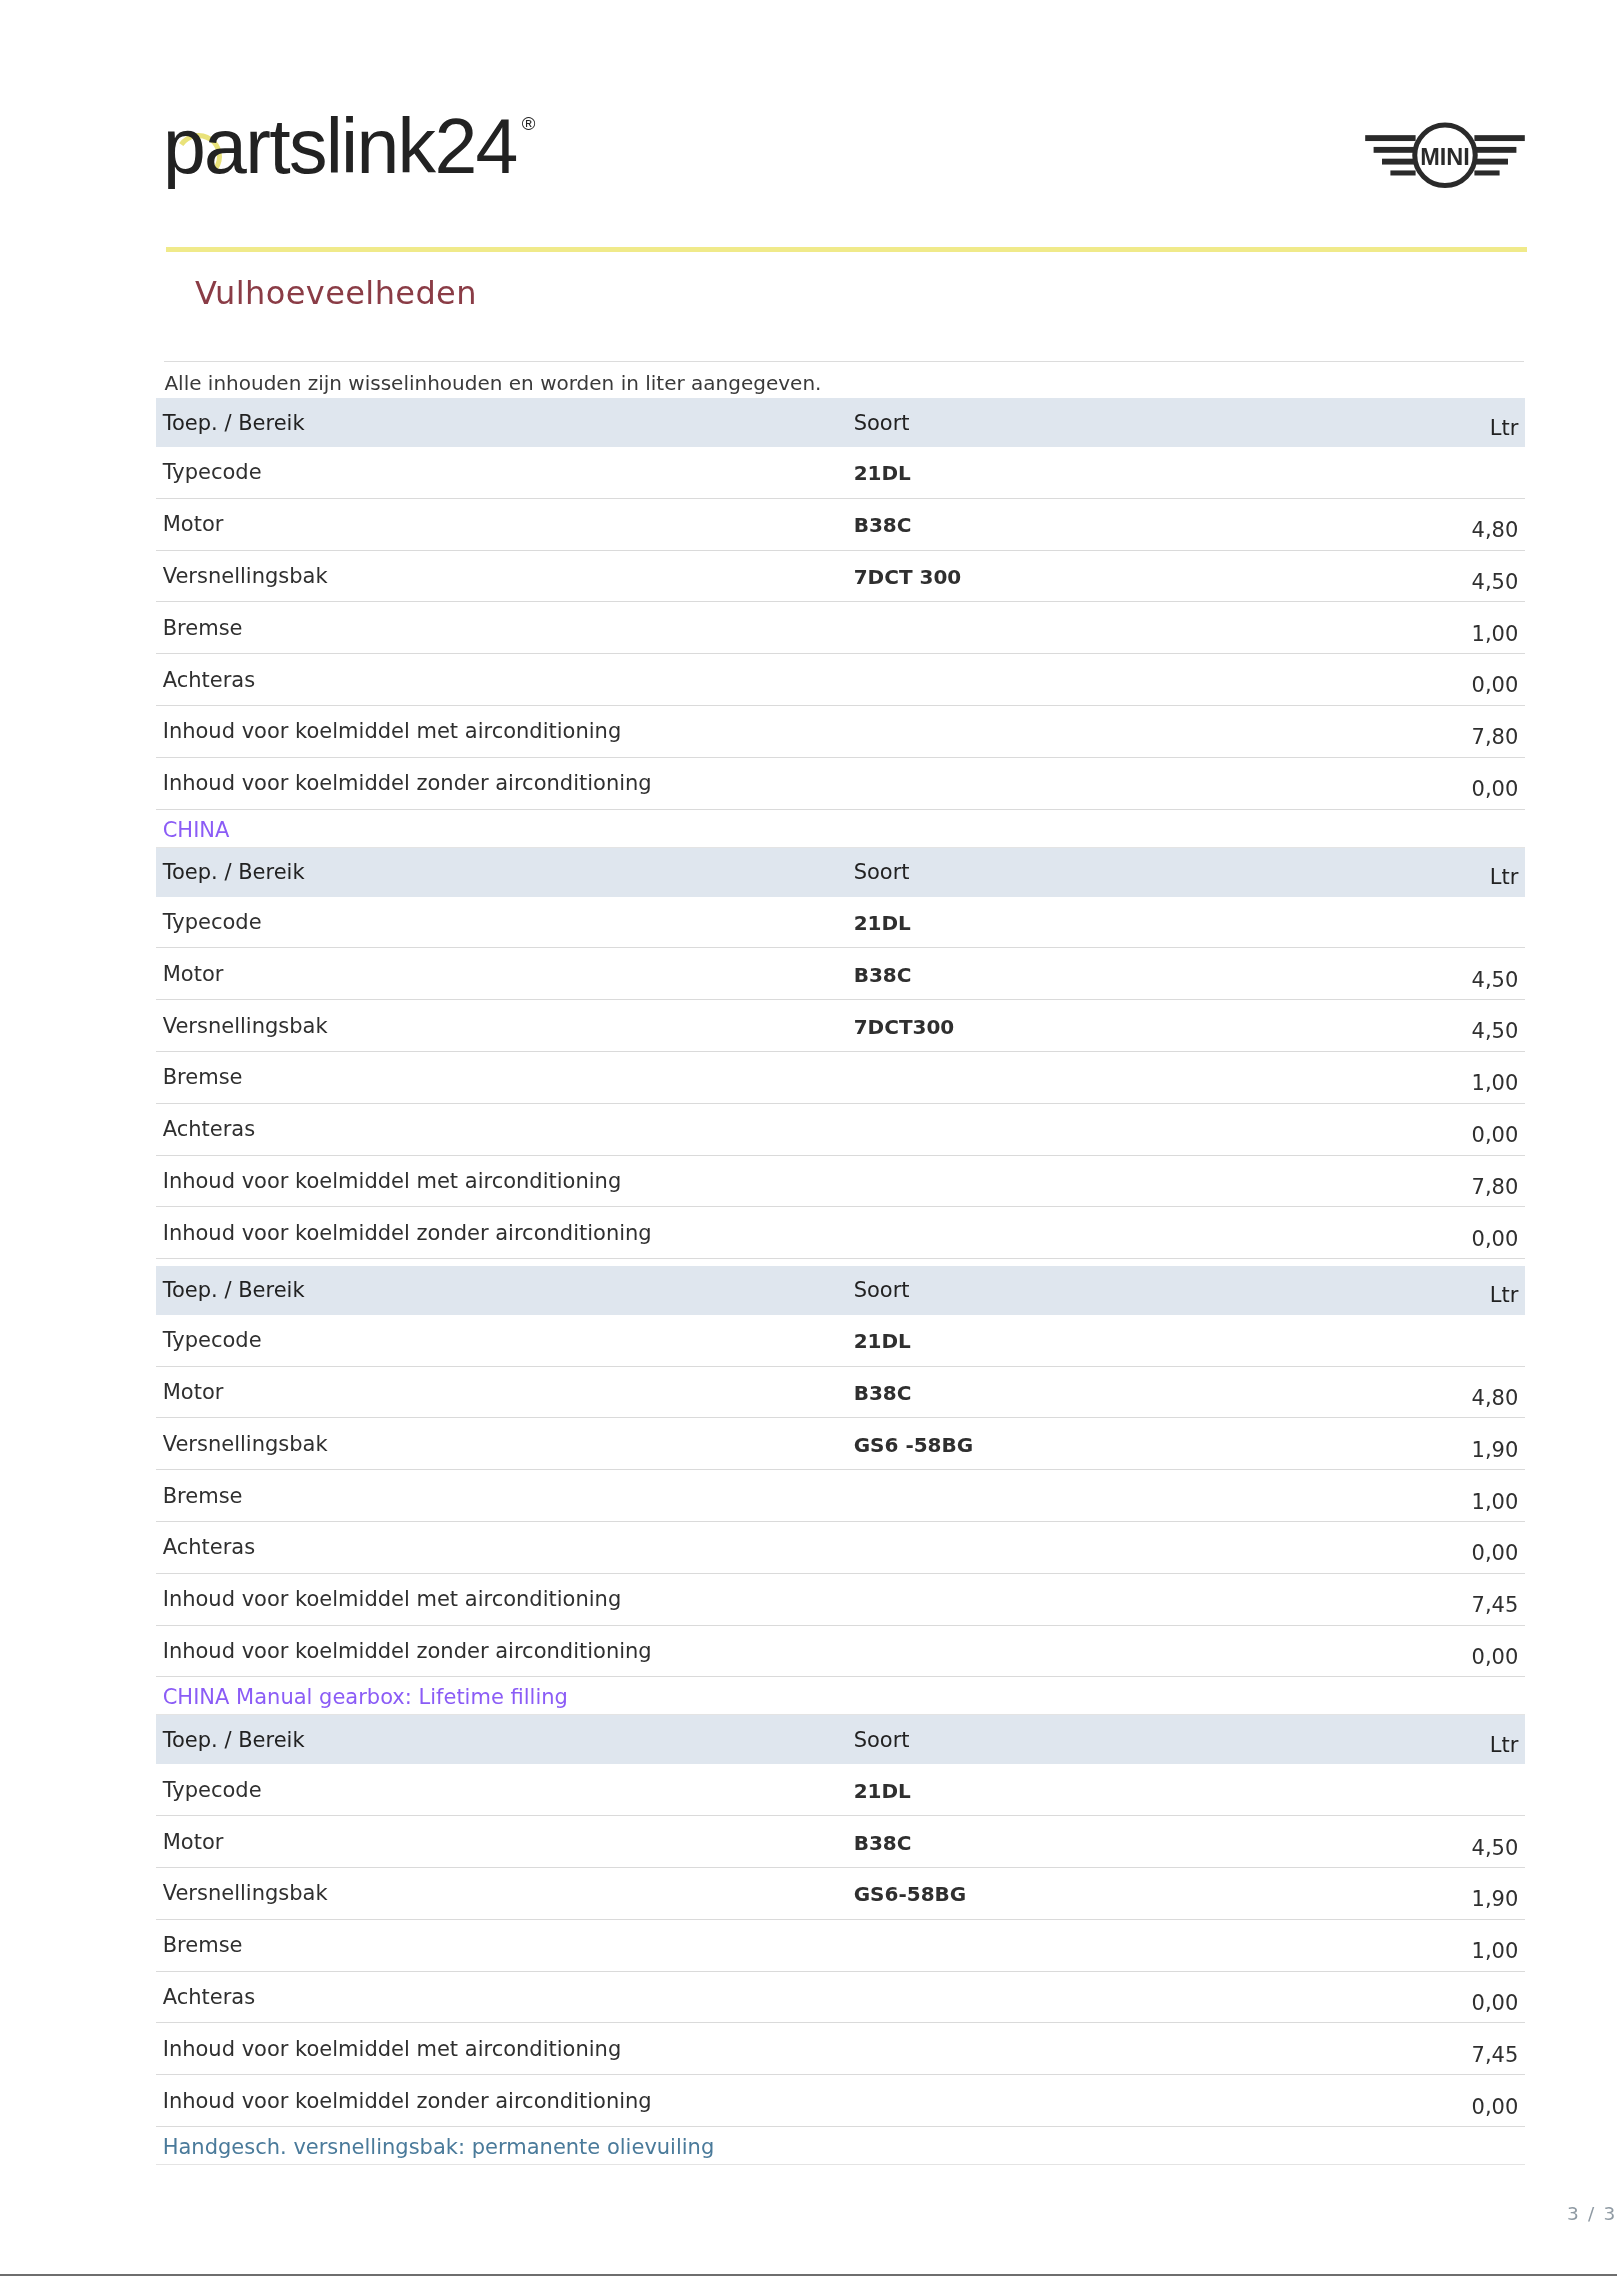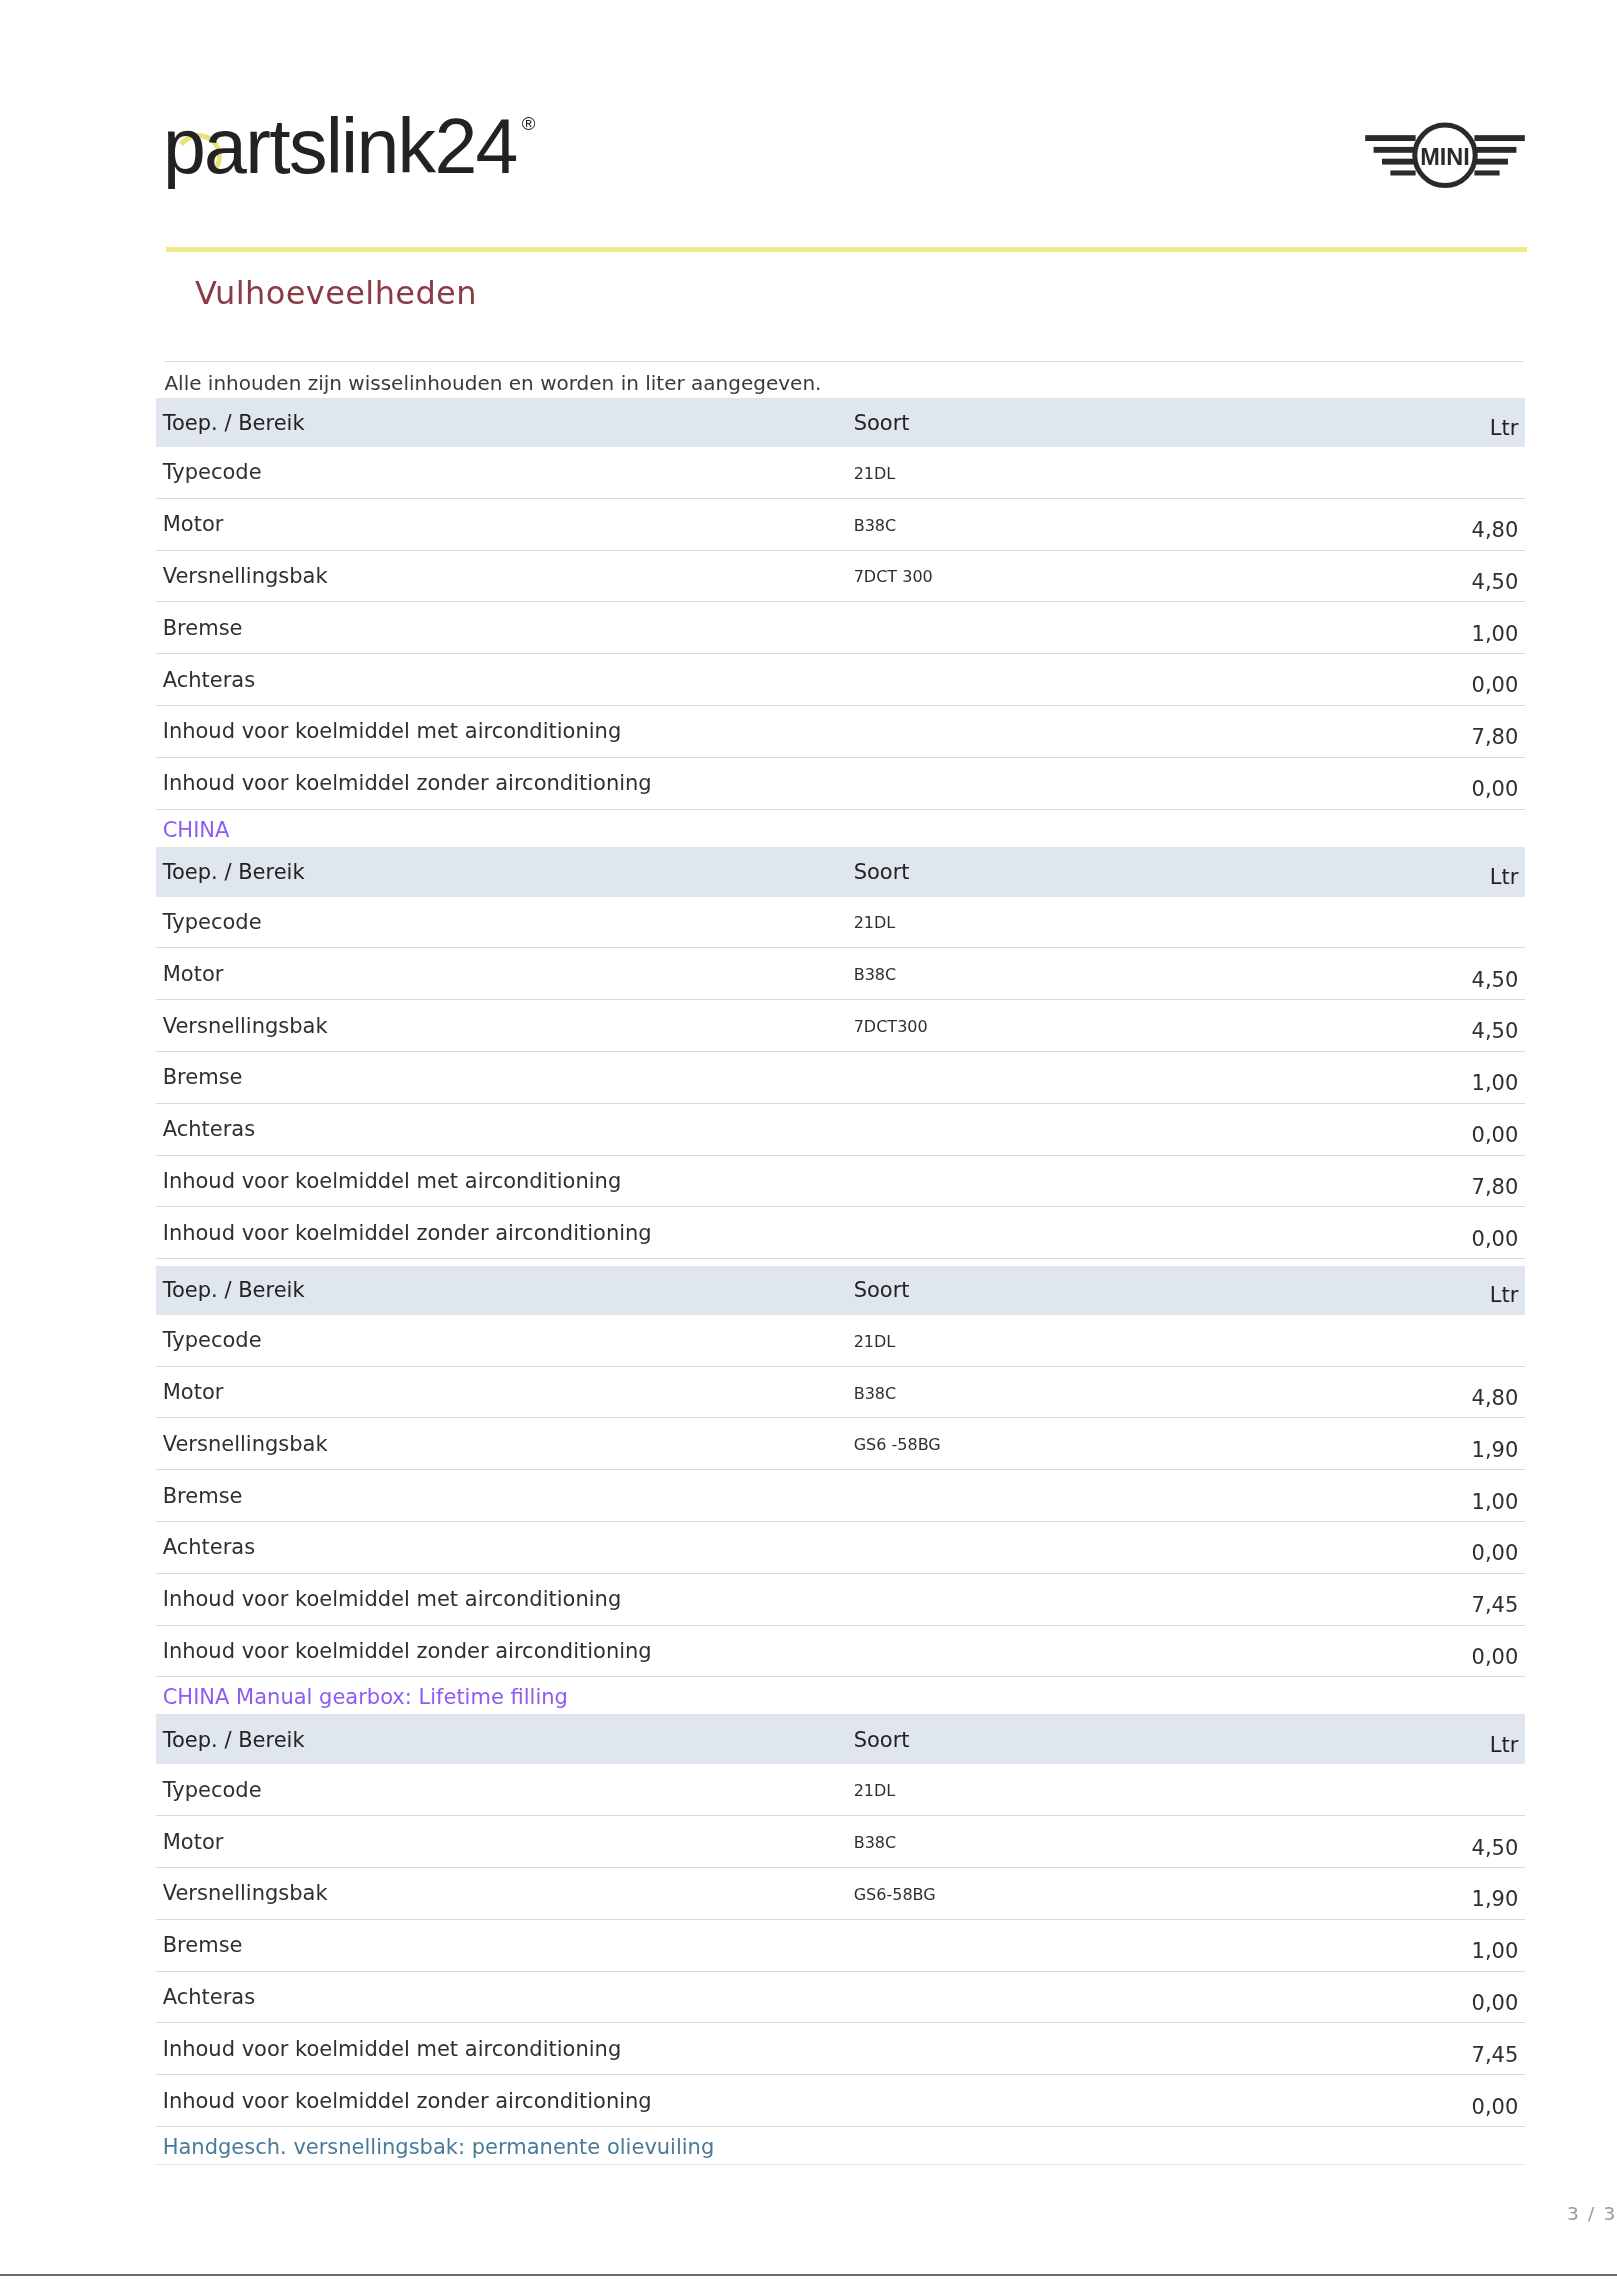--- a/index.html
+++ b/index.html
@@ -33,21 +33,21 @@
   table.fill col.c1 { width: 691px; }
   table.fill col.c2 { width: 505px; }
   table.fill col.c3 { width: 173px; }
   table.fill th { background: #dfe6ee; font-weight: 400; font-size: 21px; color: #222;
                   height: 39px; text-align: left; padding: 0 6.7px; vertical-align: middle; }
   table.fill th.ltr { text-align: right; padding-top: 10px; margin-top: 33px; }
   table.fill th.soort { padding-top: 0; }
   table.fill td { font-size: 21px; color: #2f2f2f; height: 39px; padding: 0 6.7px;
                   border-bottom: 0.8px solid #dadada; vertical-align: middle; }
   table.fill td.val { text-align: right; padding-top: 11.8px; }
-  table.fill td.code { font-size: 16px; padding-top: 2px; }
+  table.fill td.code { font-size: 20px; padding-top: 2px; font-weight: bold; }
   .gap { height: 6.7px; }
 
   .page-num { position: absolute; left: 0; width: 1617px; top: 2203px; text-align: right;
               font-size: 18.5px; color: #8f9aa3; letter-spacing: 1.7px; }
   .bottom-rule { position: absolute; left: 0; top: 2274px; width: 1617px; height: 1.7px; background: #6e6e6e; }
 </style>
 </head>
 <body>
 
 <div class="logo">

